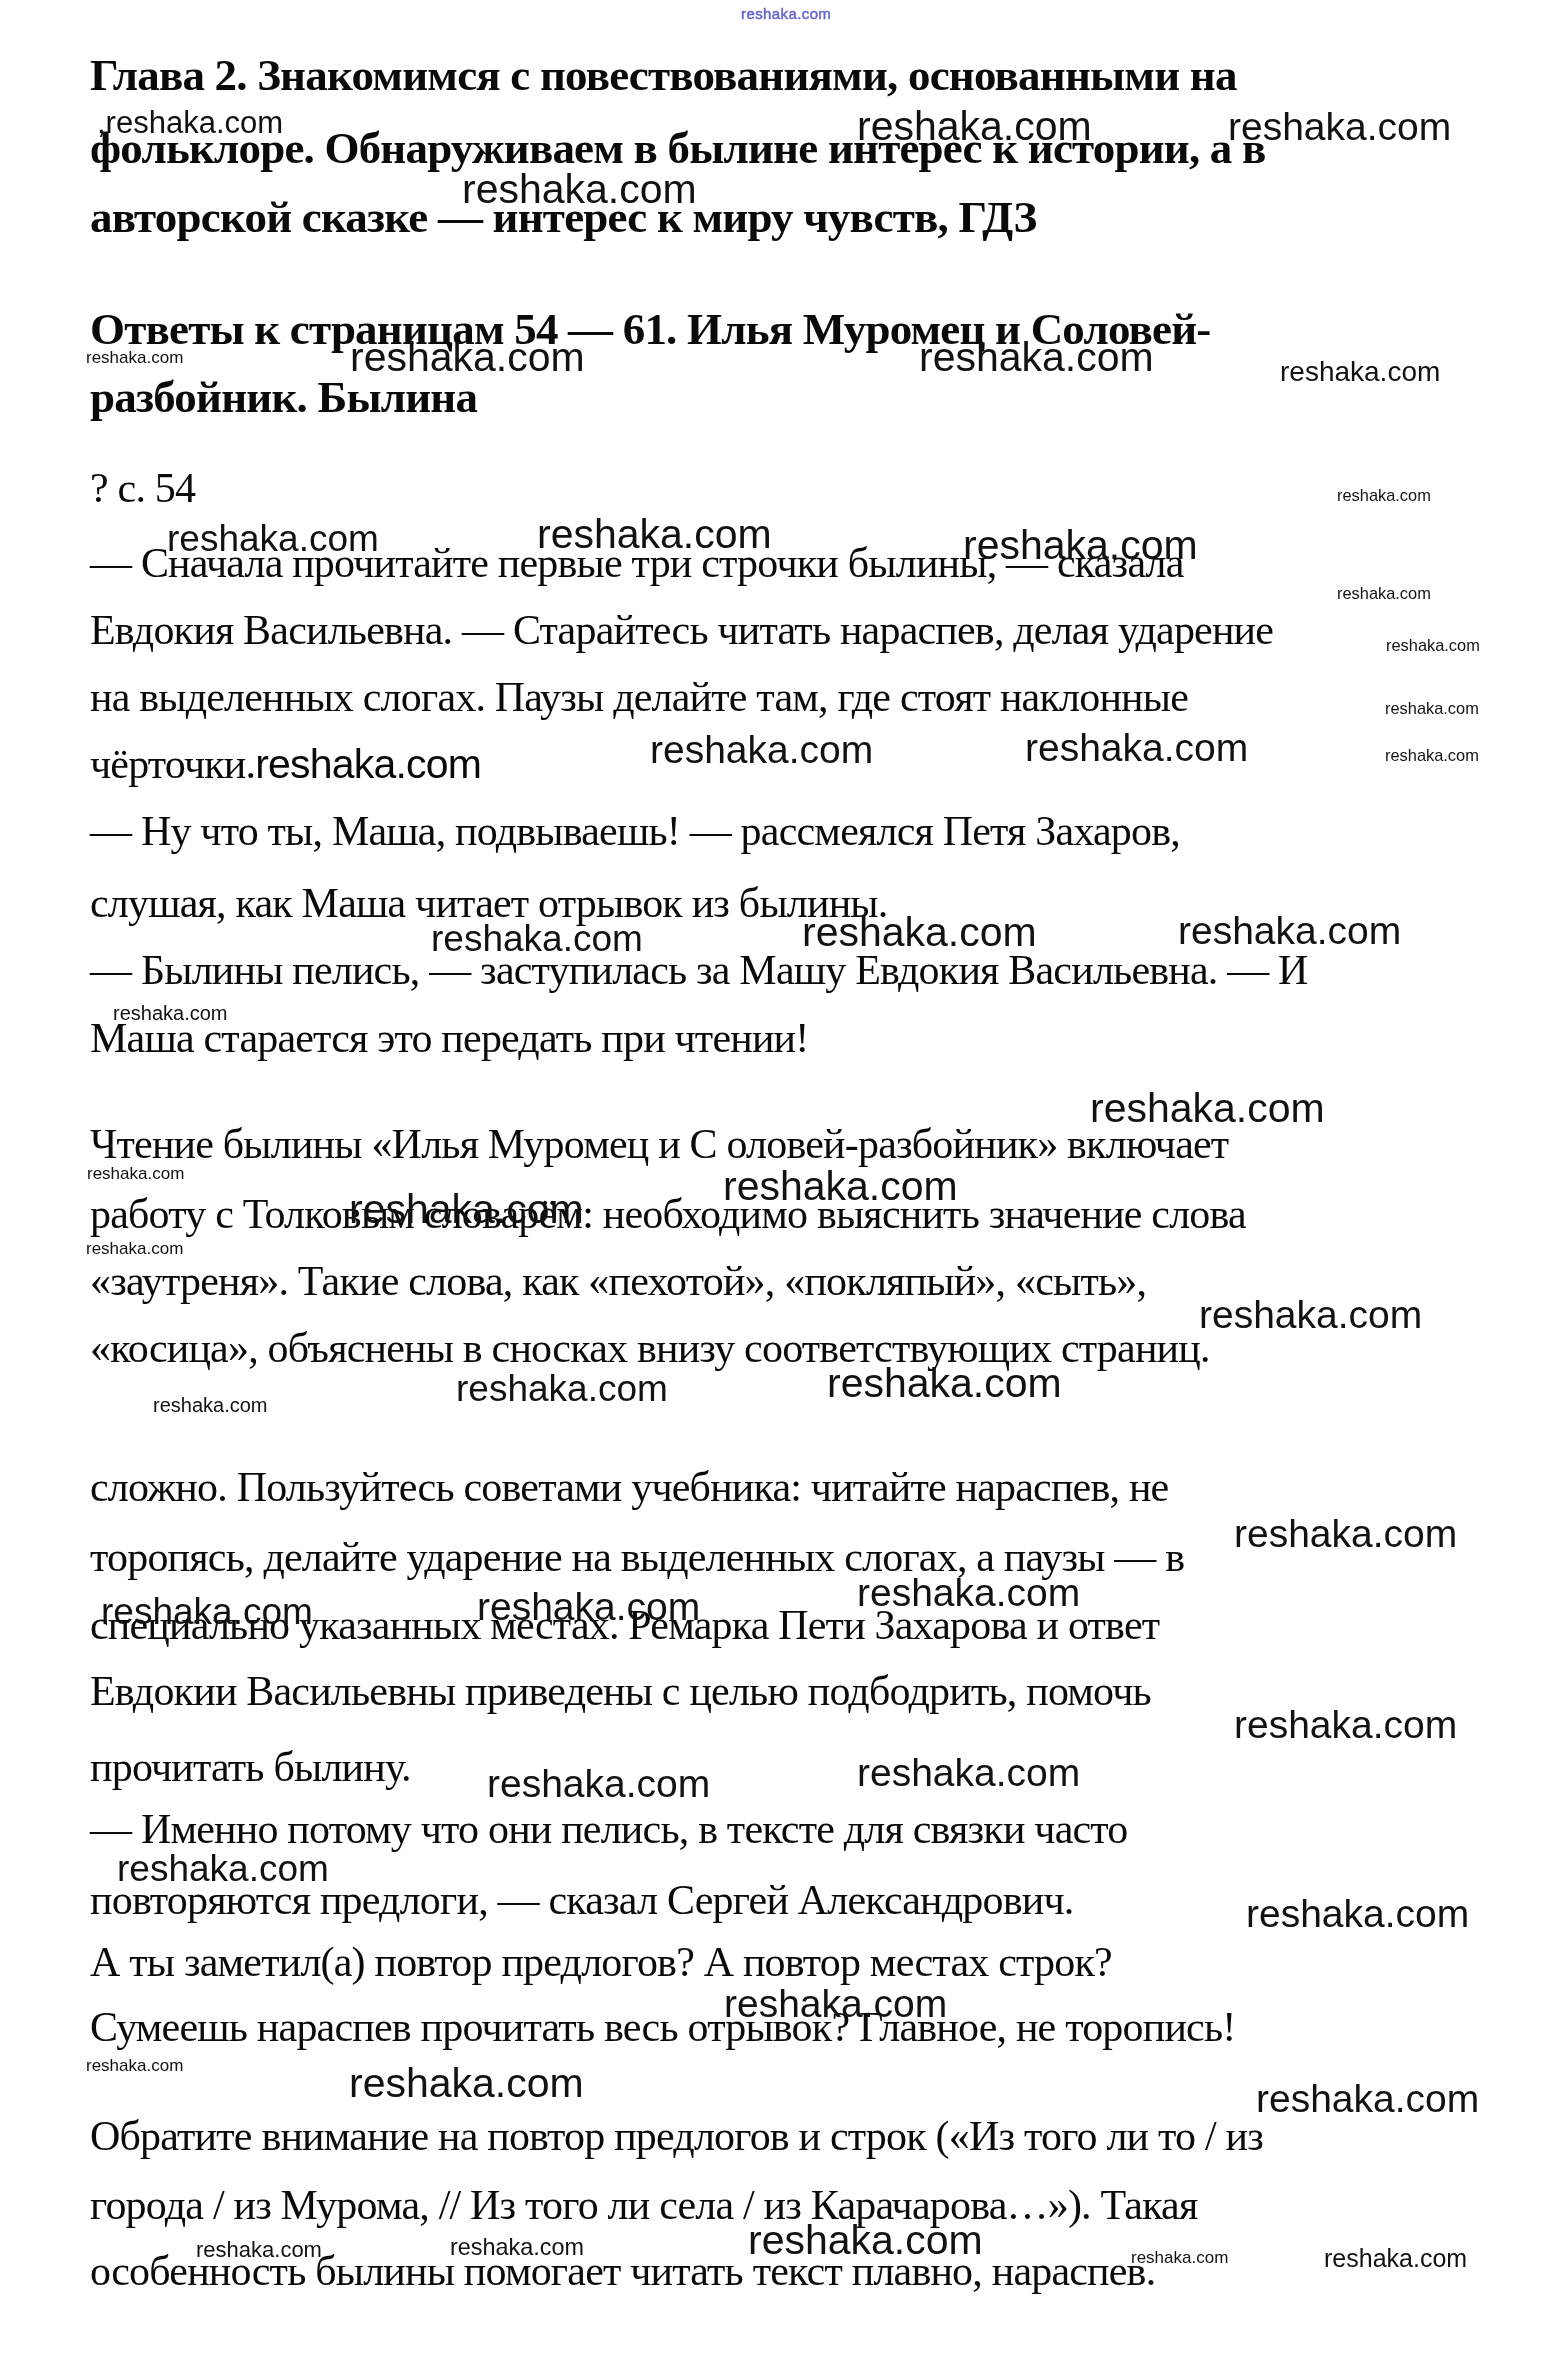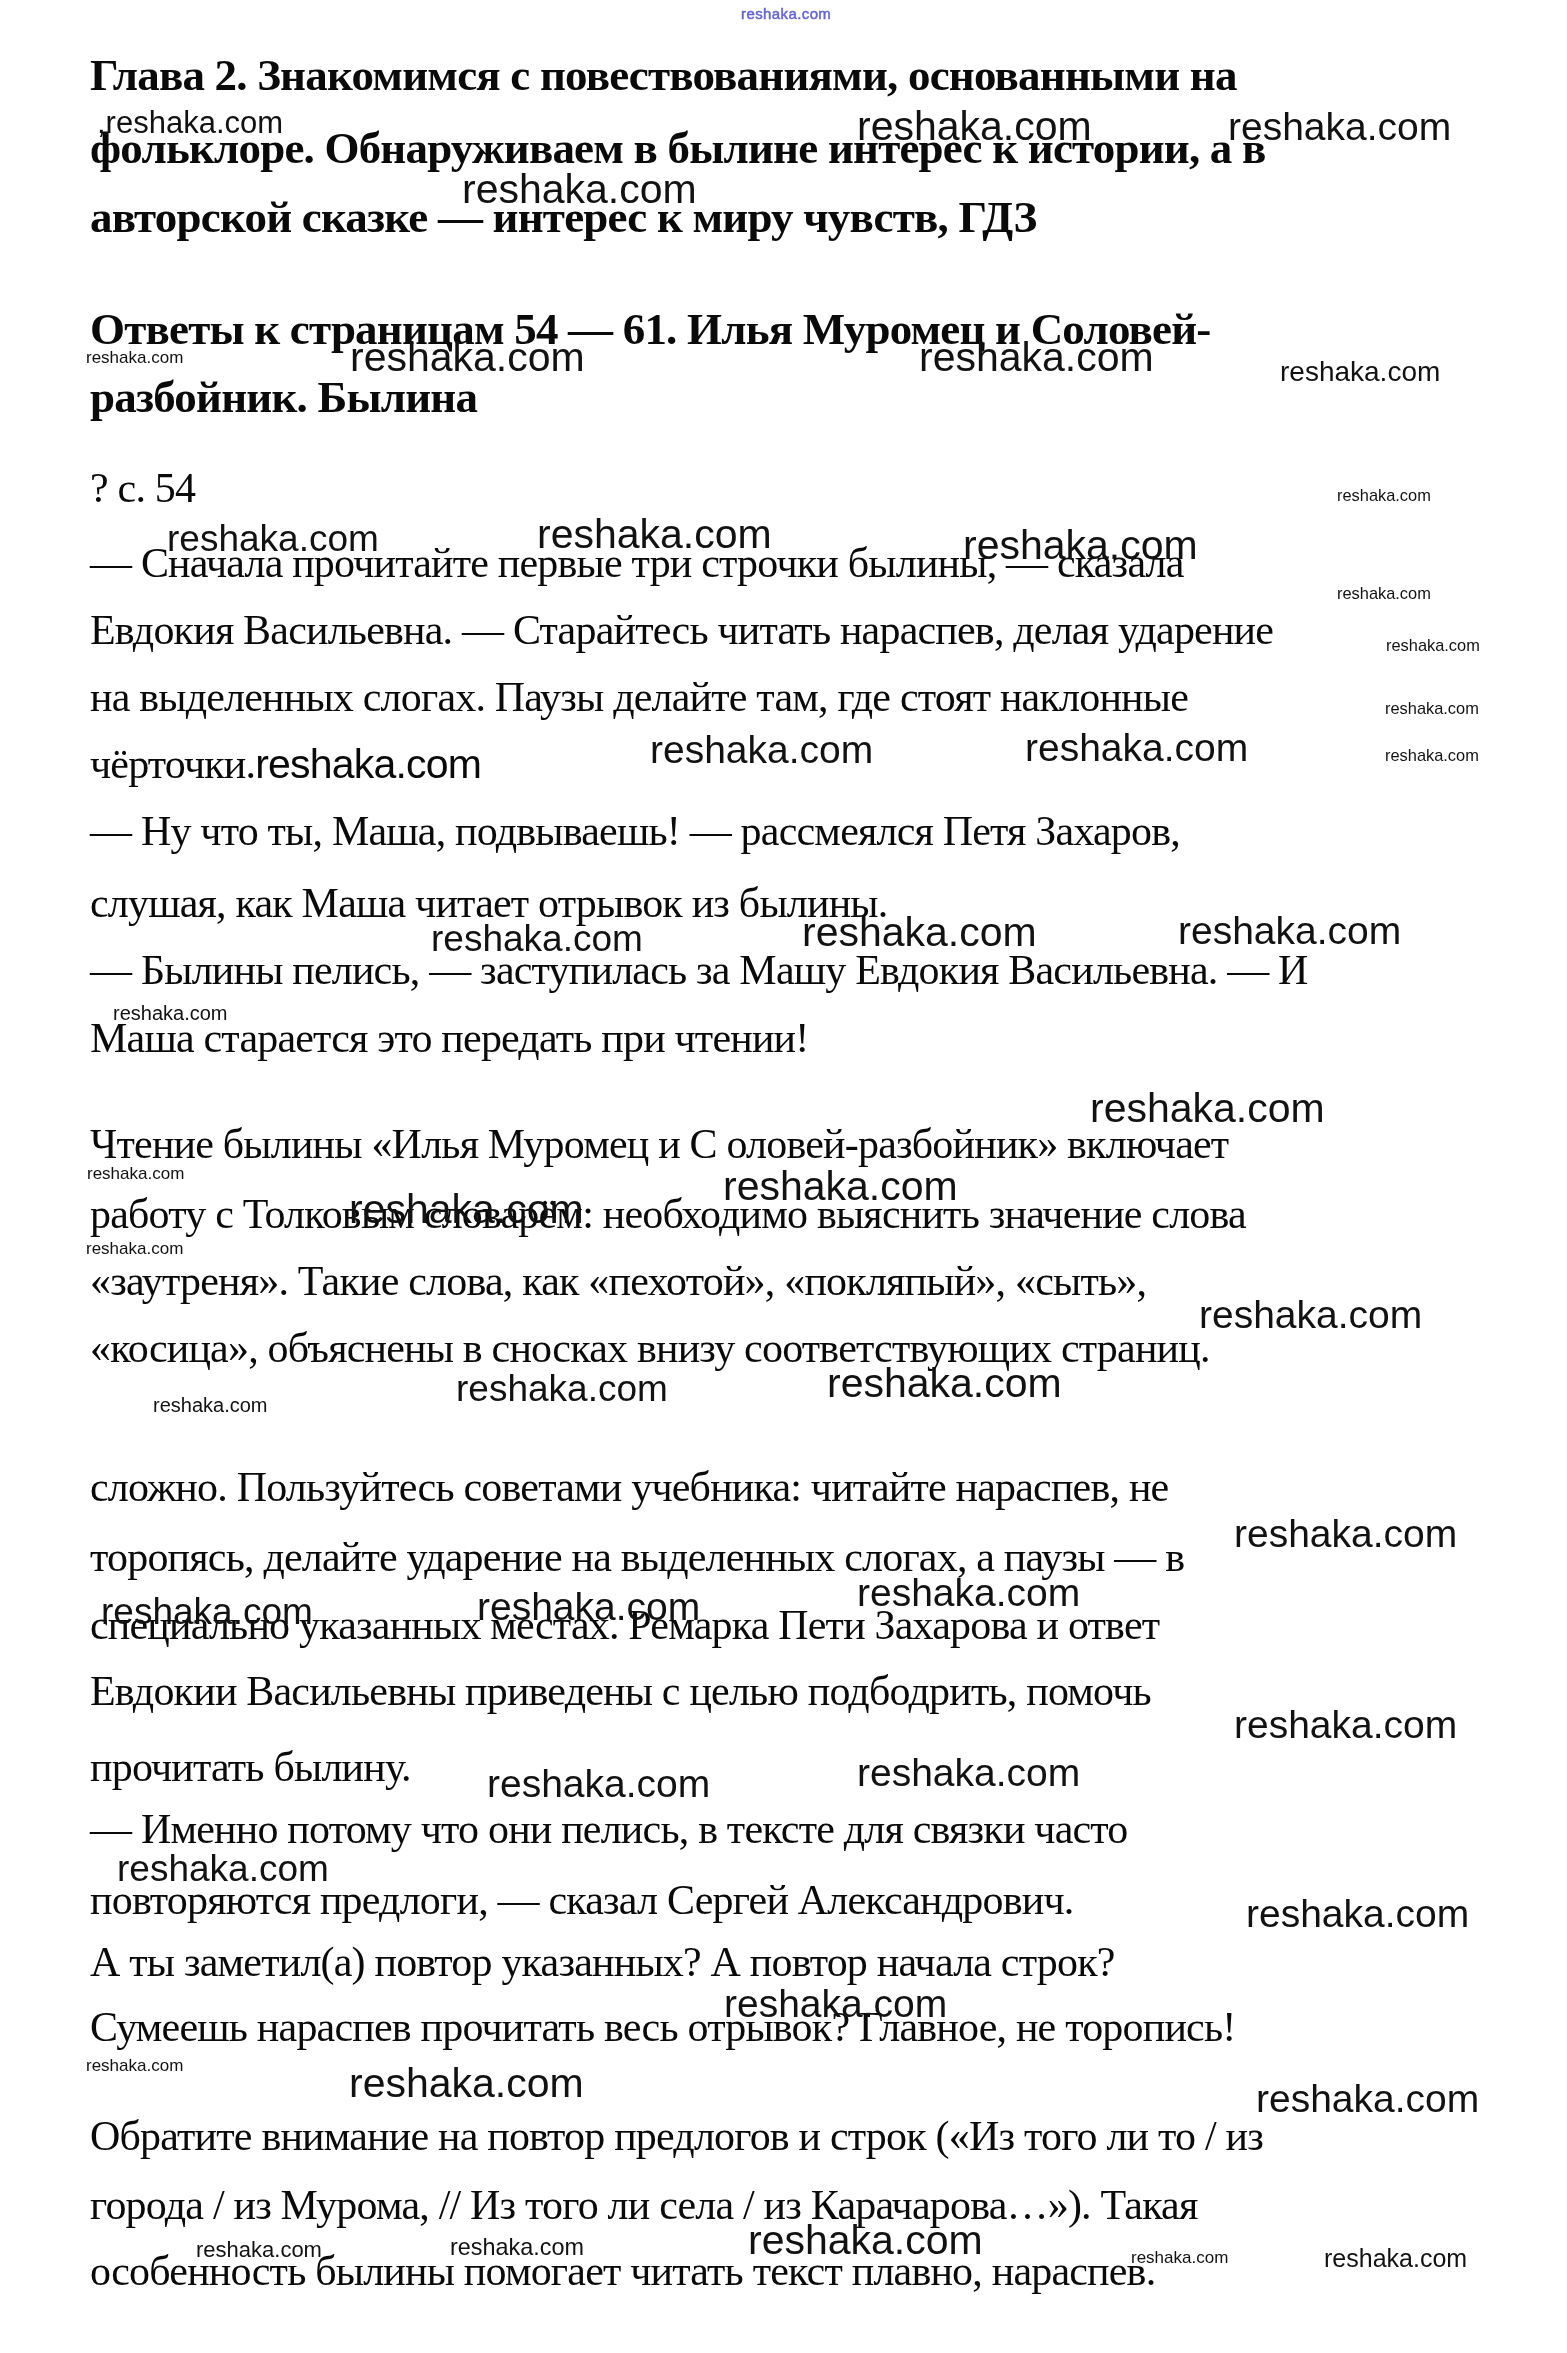--- a/index.html
+++ b/index.html
@@ -96,21 +96,21 @@
     <div class="bline" style="top: 1190px;">работу с Толковым словарём: необходимо выяснить значение слова</div>
     <div class="bline" style="top: 1257px;">«заутреня». Такие слова, как «пехотой», «покляпый», «сыть»,</div>
     <div class="bline" style="top: 1324px;">«косица», объяснены в сносках внизу соответствующих страниц.</div>
     <div class="bline" style="top: 1463px;">сложно. Пользуйтесь советами учебника: читайте нараспев, не</div>
     <div class="bline" style="top: 1533px;">торопясь, делайте ударение на выделенных слогах, а паузы — в</div>
     <div class="bline" style="top: 1601px;">специально указанных местах. Ремарка Пети Захарова и ответ</div>
     <div class="bline" style="top: 1667px;">Евдокии Васильевны приведены с целью подбодрить, помочь</div>
     <div class="bline" style="top: 1735px; margin-top: 8px;">прочитать былину.</div>
     <div class="bline" style="top: 1805px;">— Именно потому что они пелись, в тексте для связки часто</div>
     <div class="bline" style="top: 1876px;">повторяются предлоги, — сказал Сергей Александрович.</div>
-    <div class="bline" style="top: 1938px;">А ты заметил(а) повтор указанных? А повтор начала строк?</div>
+    <div class="bline" style="top: 1938px;">А ты заметил(а) повтор предлогов? А повтор местах строк?</div>
     <div class="bline" style="top: 2003px;">Сумеешь нараспев прочитать весь отрывок? Главное, не торопись!</div>
     <div class="bline" style="top: 2112px;">Обратите внимание на повтор предлогов и строк («Из того ли то / из</div>
     <div class="bline" style="top: 2181px;">города / из Мурома, // Из того ли села / из Карачарова…»). Такая</div>
     <div class="bline" style="top: 2247px;">особенность былины помогает читать текст плавно, нараспев.</div>
 
   <div class="wm" style="left: 97px; top: 106px; font-size: 31px;">,reshaka.com</div>
     <div class="wm" style="left: 857px; top: 104px; font-size: 41px;">reshaka.com</div>
     <div class="wm" style="left: 1228px; top: 106px; font-size: 39px;">reshaka.com</div>
     <div class="wm" style="left: 462px; top: 167px; font-size: 41px;">reshaka.com</div>
     <div class="wm" style="left: 86px; top: 349px; font-size: 17px;">reshaka.com</div>

